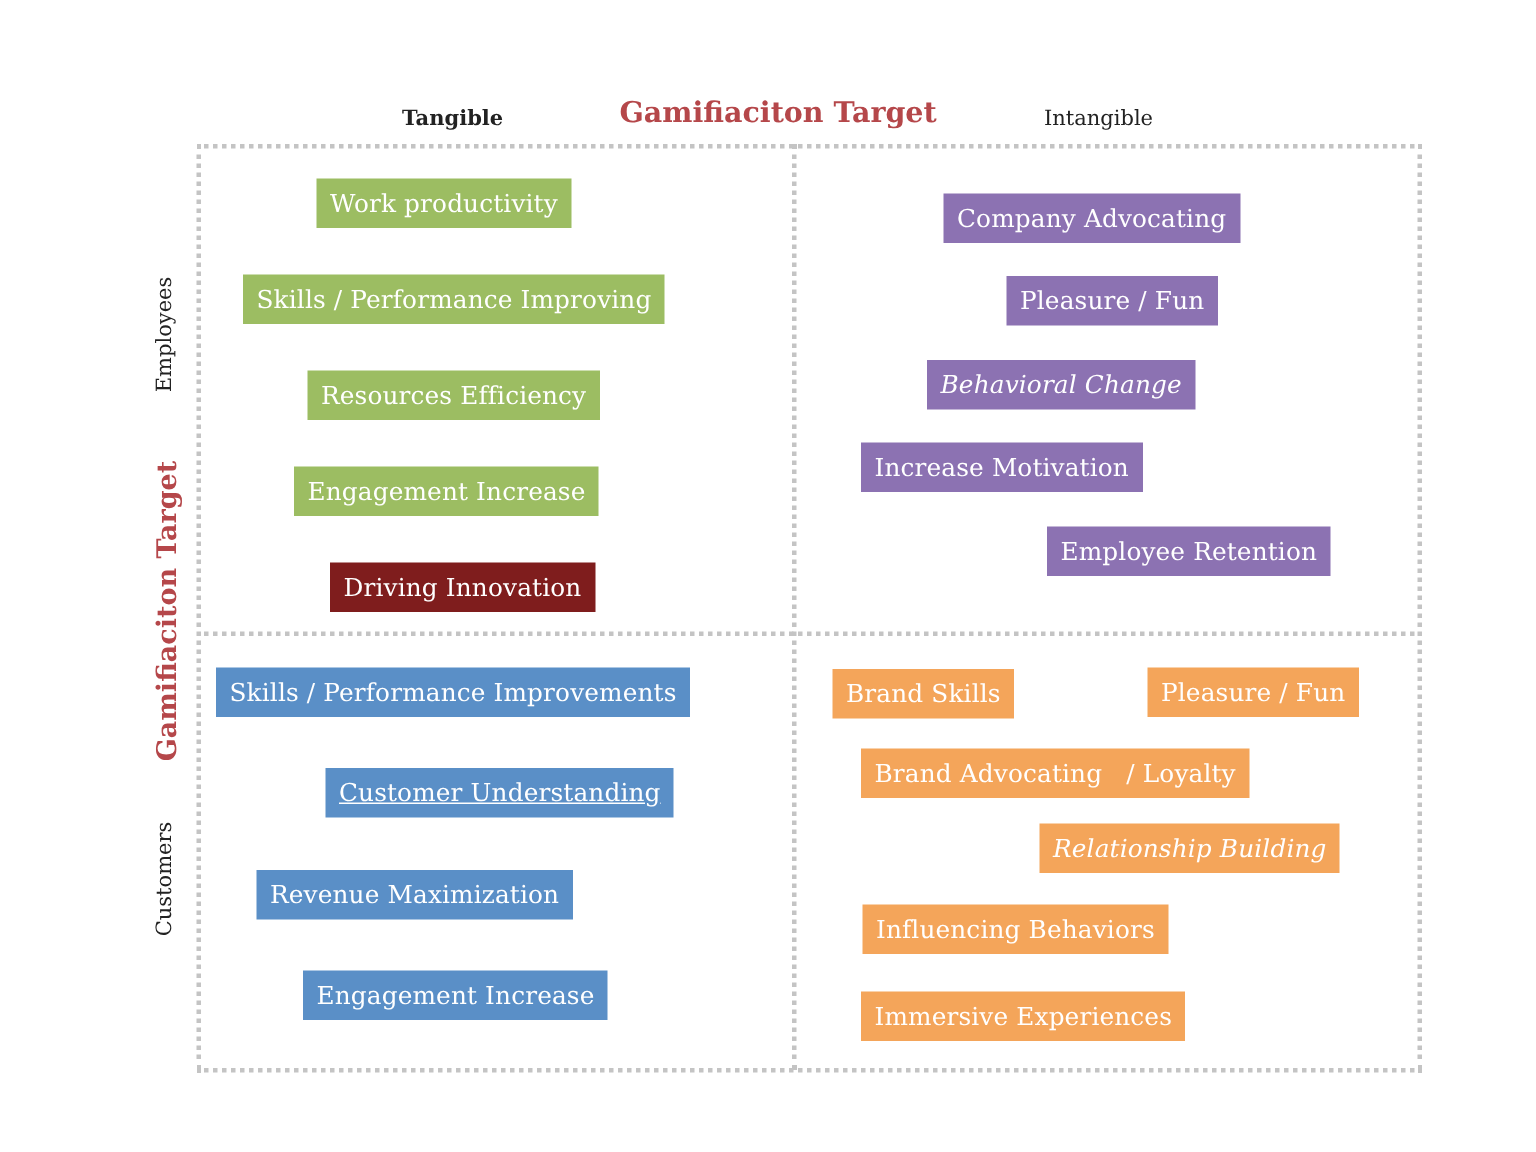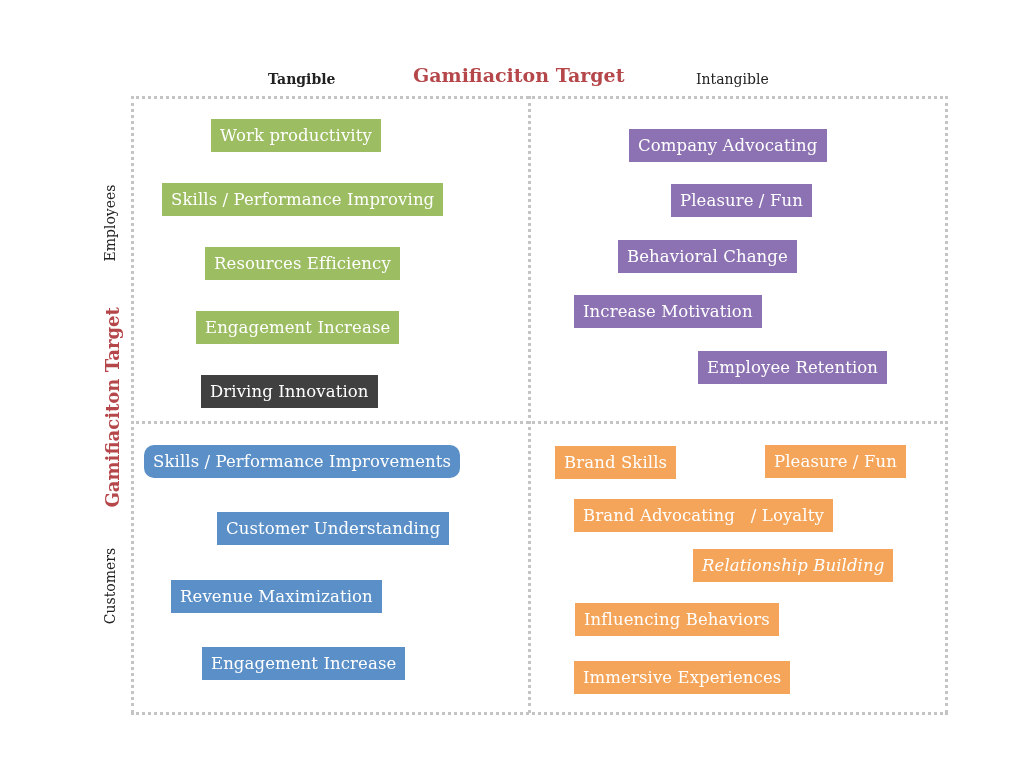--- a/index.html
+++ b/index.html
@@ -32,30 +32,30 @@
 <div class="hline" style="left:131px; top:421px; width:817px;"></div>
 <div class="hline" style="left:131px; top:712px; width:817px;"></div>
 <div class="vline" style="left:131px; top:96px; height:617px;"></div>
 <div class="vline" style="left:528px; top:96px; height:617px;"></div>
 <div class="vline" style="left:945px; top:96px; height:617px;"></div>
 
 <div class="tag" style="left:211px; top:119px; background:#9cbd62;">Work productivity</div>
 <div class="tag" style="left:162px; top:183px; background:#9cbd62;">Skills / Performance Improving</div>
 <div class="tag" style="left:205px; top:247px; background:#9cbd62;">Resources Efficiency</div>
 <div class="tag" style="left:196px; top:311px; background:#9cbd62;">Engagement Increase</div>
-<div class="tag" style="left:201px; top:375px; background:#404040;">Driving Innovation</div>
+<div class="tag" style="left:220px; top:375px; background:#7f1d1d;">Driving Innovation</div>
 
 <div class="tag" style="left:629px; top:129px; background:#8c72b2;">Company Advocating</div>
 <div class="tag" style="left:671px; top:184px; background:#8c72b2;">Pleasure / Fun</div>
-<div class="tag" style="left:618px; top:240px; background:#8c72b2;">Behavioral Change</div>
+<div class="tag" style="left:618px; top:240px; background:#8c72b2;font-style:italic;">Behavioral Change</div>
 <div class="tag" style="left:574px; top:295px; background:#8c72b2;">Increase Motivation</div>
 <div class="tag" style="left:698px; top:351px; background:#8c72b2;">Employee Retention</div>
 
-<div class="tag" style="left:144px; top:445px; background:#5a8fc7;border-radius:10px;">Skills / Performance Improvements</div>
-<div class="tag" style="left:217px; top:512px; background:#5a8fc7;">Customer Understanding</div>
+<div class="tag" style="left:144px; top:445px; background:#5a8fc7;">Skills / Performance Improvements</div>
+<div class="tag" style="left:217px; top:512px; background:#5a8fc7;text-decoration:underline;">Customer Understanding</div>
 <div class="tag" style="left:171px; top:580px; background:#5a8fc7;">Revenue Maximization</div>
 <div class="tag" style="left:202px; top:647px; background:#5a8fc7;">Engagement Increase</div>
 
 <div class="tag" style="left:555px; top:446px; background:#f4a55a;">Brand Skills</div>
 <div class="tag" style="left:765px; top:445px; background:#f4a55a;">Pleasure / Fun</div>
 <div class="tag" style="left:574px; top:499px; background:#f4a55a; white-space:pre;">Brand Advocating   / Loyalty</div>
 <div class="tag" style="left:693px; top:549px; background:#f4a55a;font-style:italic;">Relationship Building</div>
 <div class="tag" style="left:575px; top:603px; background:#f4a55a;">Influencing Behaviors</div>
 <div class="tag" style="left:574px; top:661px; background:#f4a55a;">Immersive Experiences</div>
 

